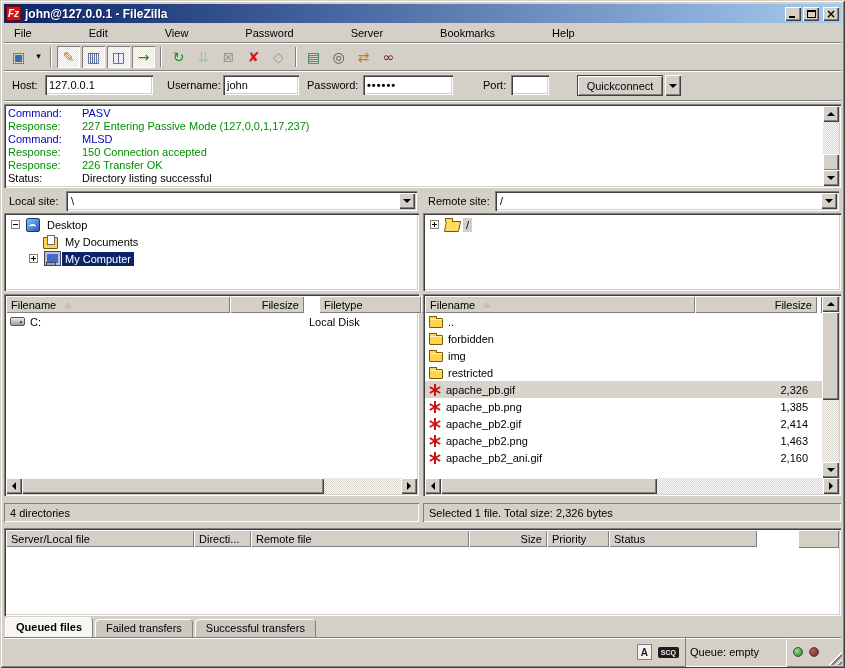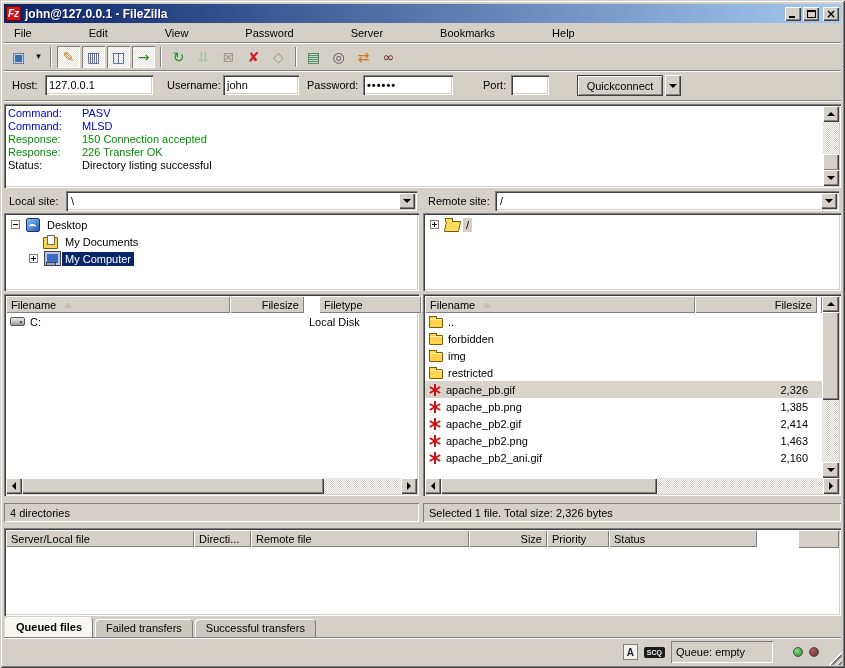--- a/index.html
+++ b/index.html
@@ -142,21 +142,21 @@
   .queue-cols .hcell:nth-of-type(5){width:62px}
   .queue-cols .hcell:nth-of-type(6){width:148px}
   
   .tabsrow{position:absolute;left:5px;top:617px;height:20px;display:flex;align-items:flex-end;}
   .tab{height:18px;display:flex;align-items:center;padding:0 11px;background:#ccc8c0;box-shadow: inset 1px 1px 0 #fff, inset -1px 0 0 #808080;border-radius:4px 4px 0 0;margin-right:2px;}
   .tab.active{background:#f8f6f1;font-weight:bold;height:20px;}
   
   .statusbarx{position:absolute;left:4px;right:4px;top:640px;height:24px;display:flex;align-items:center;justify-content:flex-end;gap:6px;padding-right:22px;}
   .abadge{width:15px;height:16px;background:#f4f2ec;border:1px solid #808080;display:flex;align-items:center;justify-content:center;font-weight:bold;font-size:10px;color:#223;}
   .scqbadge{background:#1c1c1c;color:#f0f0f0;font-size:7px;font-weight:bold;padding:2px 3px;border-radius:2px;line-height:1;}
-  .queuepanel{width:102px;height:22px;display:flex;align-items:center;padding-left:5px;margin-right:14px;}
+  .queuepanel{width:102px;height:30px;display:flex;align-items:center;padding-left:5px;}
   .led{width:10px;height:10px;border-radius:50%;border:1px solid #484848;}
   .grip{position:absolute;right:3px;bottom:3px;width:15px;height:15px;background:repeating-linear-gradient(135deg,transparent 0 2px,#ffffff 2px 3px,#808080 3px 5px);clip-path:polygon(100% 0,100% 100%,0 100%);}
 </style>
 </head>
 <body>
 
 <div class="window">
 
   <div class="titlebar" style="background: linear-gradient(90deg, rgb(10, 36, 106), rgb(166, 202, 240));">
     <span class="appicon">Fz</span>
@@ -261,20 +261,23 @@
   </div>
   <div class="groove g3"></div>
 
   <div class="logbox field-in">
     <div class="loglines">
 
         <div class="logline" style="color: rgb(0, 0, 192);">
           <span class="loglabel">Command:</span><span class="logtext">PASV</span>
         </div>
 
+        <div class="logline" style="color: rgb(0, 143, 0);">
+          <span class="loglabel">Response:</span><span class="logtext">227 Entering Passive Mode (127,0,0,1,17,237)</span>
+        </div>
 
         <div class="logline" style="color: rgb(0, 0, 192);">
           <span class="loglabel">Command:</span><span class="logtext">MLSD</span>
         </div>
 
         <div class="logline" style="color: rgb(0, 143, 0);">
           <span class="loglabel">Response:</span><span class="logtext">150 Connection accepted</span>
         </div>
 
         <div class="logline" style="color: rgb(0, 143, 0);">

